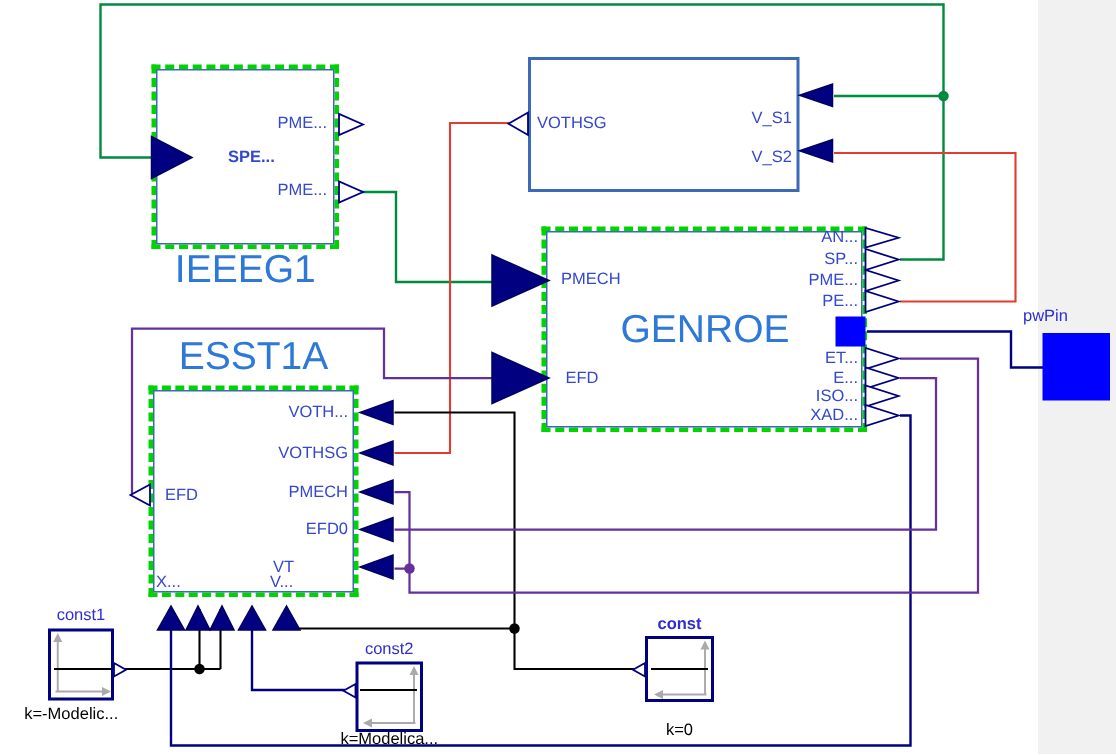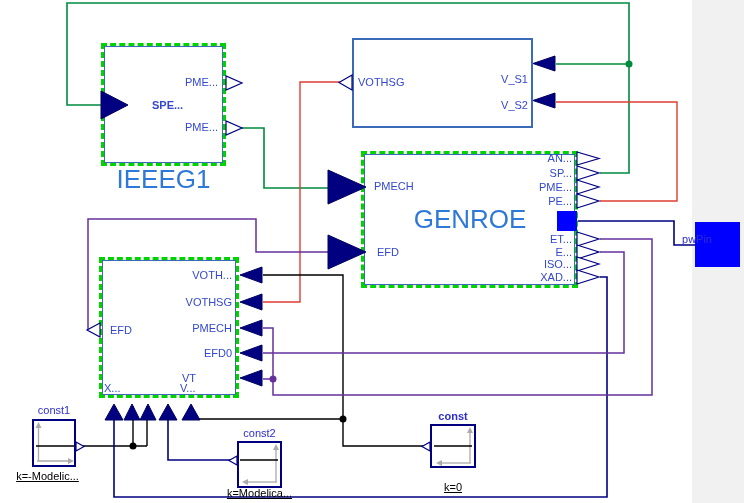--- a/index.html
+++ b/index.html
@@ -17,21 +17,21 @@
   .dashed{border:3px dashed #00d400;}
   .inner-blue{position:absolute;left:0;top:0;right:0;bottom:0;border:1px solid #3a6ab8;box-sizing:border-box;}
   .solid-blue{border:2px solid #3a6ab8;}
   .solid-navy{border:2px solid #000080;}
   .lbl{position:absolute;font-size:11px;color:#3347cf;white-space:nowrap;line-height:13px;}
   .lbl.right{text-align:right;}
   .title{position:absolute;color:#2e79d8;white-space:nowrap;line-height:1.05;}
   .big{font-size:26px;}
   .mid{font-size:16px;}
   .name-lbl{position:absolute;font-size:11px;color:#2d2dd0;text-align:center;white-space:nowrap;}
-  .caption{position:absolute;font-size:11px;color:#000000;text-align:center;white-space:nowrap;text-decoration:underline;}
+  .caption{position:absolute;font-size:11px;color:#000000;text-align:center;white-space:nowrap;}
   svg{display:block;}
 </style>
 </head>
 <body>
 
 <div id="canvas">
 
   <div class="right-strip" style="left:692px;width:52px;"></div>
 
   <svg id="wires" class="layer" width="744" height="503" viewBox="0 0 744 503">
@@ -171,32 +171,33 @@
     <span class="lbl" style="left:377px;top:246px;">EFD</span>
     <span class="lbl right" style="left:512px;top:152px;width:60px;">AN...</span>
     <span class="lbl right" style="left:512px;top:167px;width:60px;">SP...</span>
     <span class="lbl right" style="left:512px;top:181px;width:60px;">PME...</span>
     <span class="lbl right" style="left:512px;top:195px;width:60px;">PE...</span>
     <span class="lbl right" style="left:512px;top:233px;width:60px;">ET...</span>
     <span class="lbl right" style="left:512px;top:246px;width:60px;">E...</span>
     <span class="lbl right" style="left:512px;top:258px;width:60px;">ISO...</span>
     <span class="lbl right" style="left:512px;top:271px;width:60px;">XAD...</span>
 
+    <span class="title big" style="left:99px;top:224px;width:140px;text-align:center;">ESST1A</span>
     <span class="lbl right" style="left:146px;top:269px;width:86px;">VOTH...</span>
     <span class="lbl right" style="left:146px;top:296px;width:86px;">VOTHSG</span>
     <span class="lbl right" style="left:146px;top:322px;width:86px;">PMECH</span>
     <span class="lbl right" style="left:146px;top:347px;width:86px;">EFD0</span>
     <span class="lbl right" style="left:146px;top:372px;width:86px;text-align:center;">VT</span>
     <span class="lbl" style="left:110px;top:324px;">EFD</span>
     <span class="lbl" style="left:104px;top:382px;">X...</span>
     <span class="lbl" style="left:180px;top:382px;">V...</span>
 
     <span class="name-lbl" style="left:26px;top:404px;width:56px;">const1</span>
     <span class="caption" style="left:0px;top:470px;width:95px;">k=-Modelic...</span>
     <span class="name-lbl" style="left:232px;top:427px;width:55px;">const2</span>
     <span class="caption" style="left:217px;top:487px;width:85px;">k=Modelica...</span>
     <span class="name-lbl" style="left:425px;top:410px;width:56px;font-weight:bold;">const</span>
     <span class="caption" style="left:425px;top:481px;width:56px;">k=0</span>
 
-    <span class="name-lbl" style="left:672px;top:205px;width:50px;margin-top:28px;">pwPin</span>
+    <span class="name-lbl" style="left:672px;top:205px;width:50px;">pwPin</span>
   </div>
 
 </div>
 
 </body></html>

